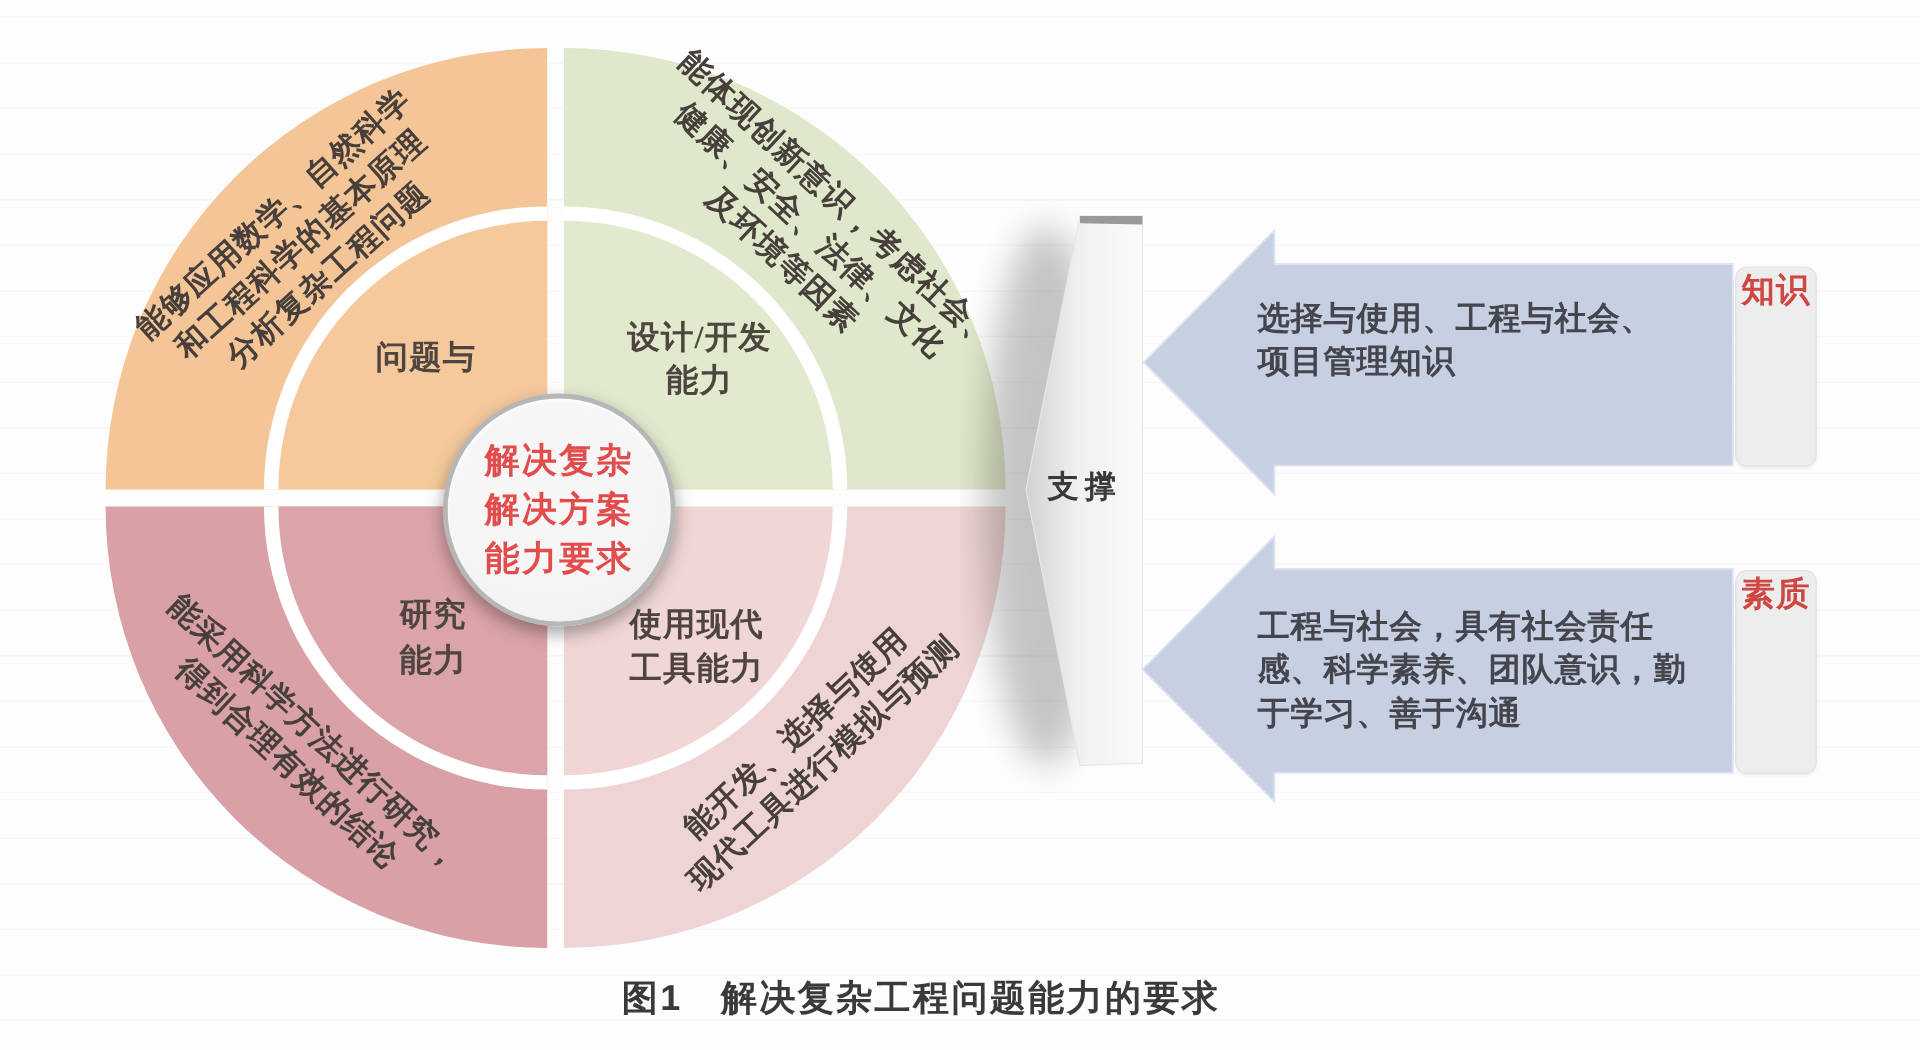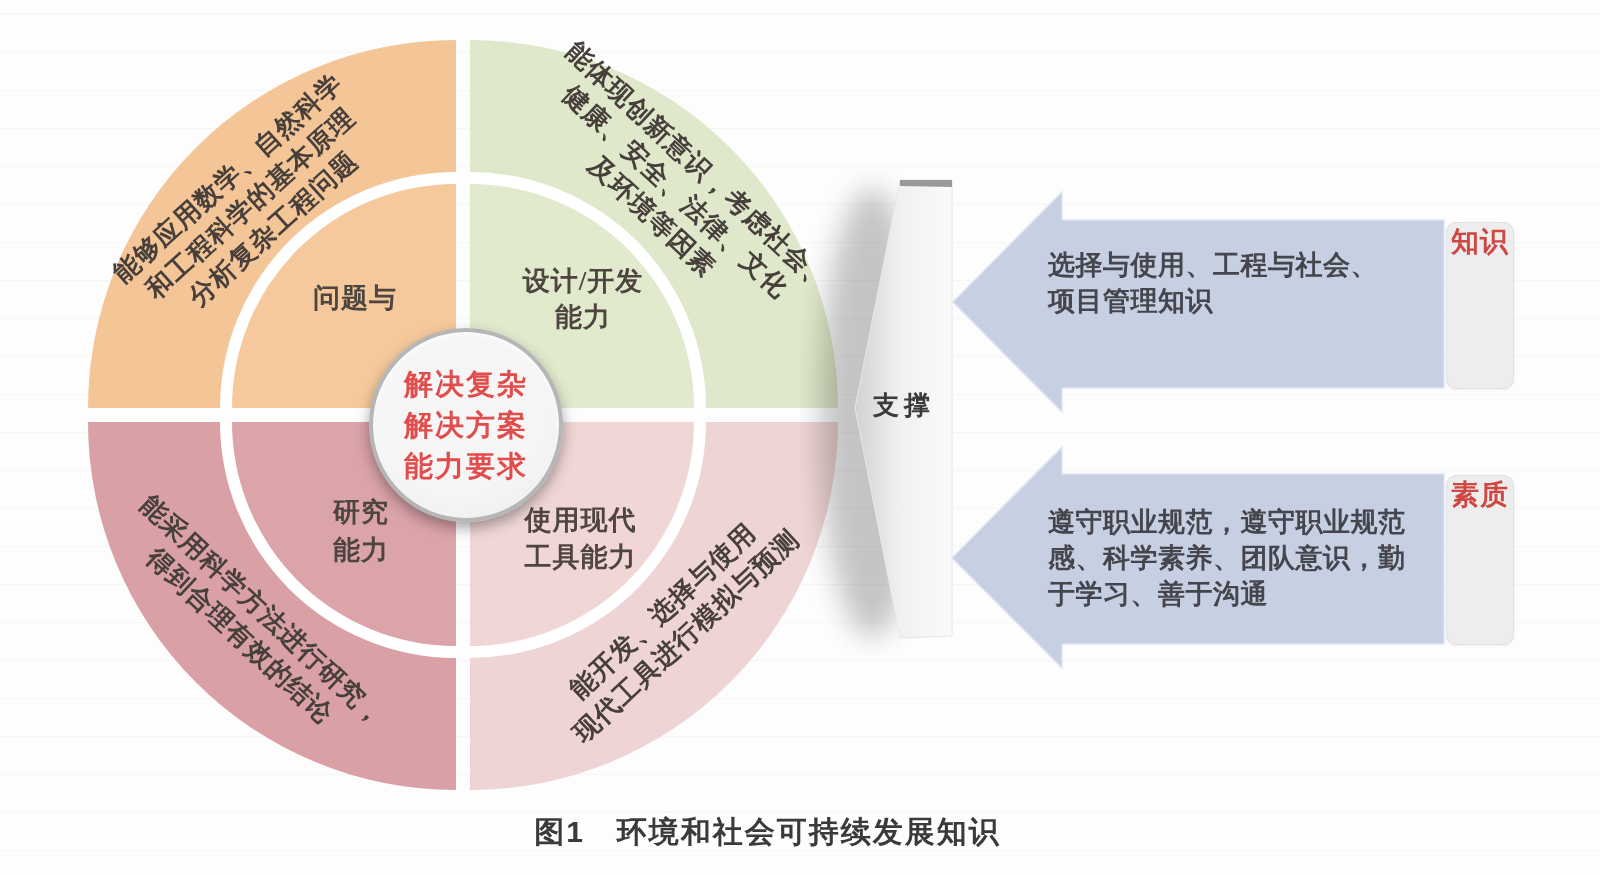--- a/index.html
+++ b/index.html
@@ -201,21 +201,21 @@
   <div>项目管理知识</div>
 </div>
 <div class="tag-box knowledge">
   <span class="tag-text">知识</span>
 </div>
 
 <svg class="arrow-svg bottom" width="496" height="234" viewBox="0 0 496 234">
   <polygon points="2,118 112,7 112,34 494,34 494,204 112,204 112,228" fill="#c7d0e2" stroke="#dde3f0" stroke-width="1.5"></polygon>
 </svg>
 <div class="arrow-text bottom-t">
-  <div>遵守职业规范，遵守职业规范</div>
+  <div>工程与社会，具有社会责任</div>
   <div>感、科学素养、团队意识，勤</div>
   <div>于学习、善于沟通</div>
 </div>
 <div class="tag-box quality">
   <span class="tag-text">素质</span>
 </div>
 
-<div class="caption">图1　环境和社会可持续发展知识</div>
+<div class="caption">图1　解决复杂工程问题能力的要求</div>
 
 </body></html>

